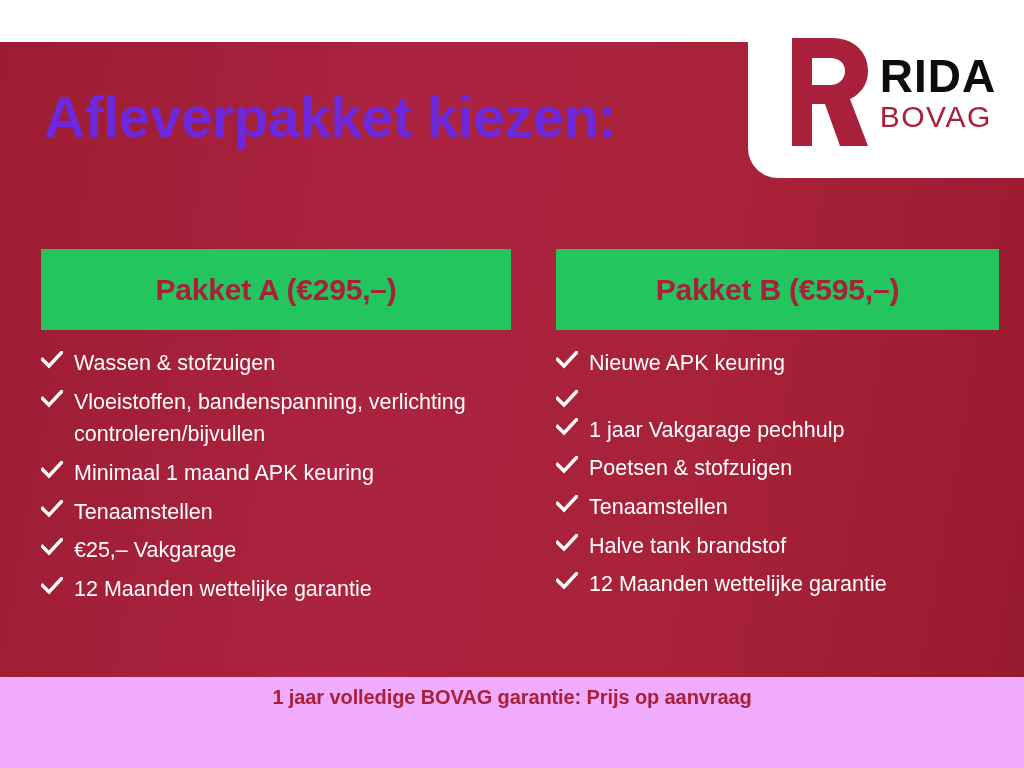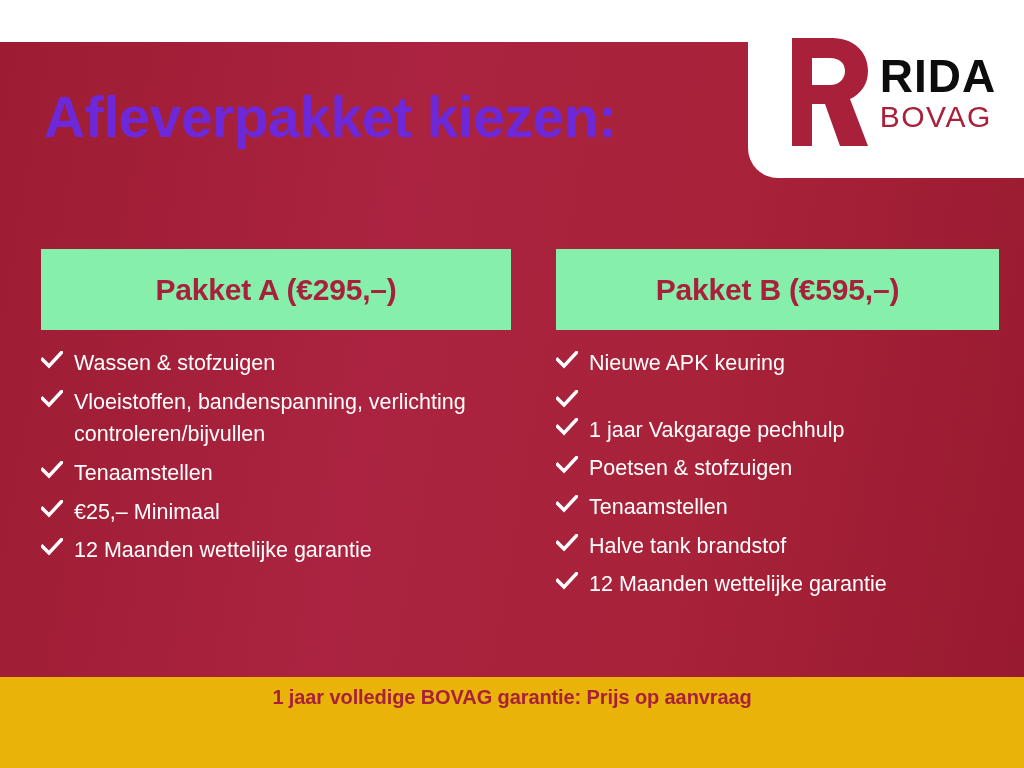--- a/index.html
+++ b/index.html
@@ -104,21 +104,21 @@
     z-index: 6;
   }
   .col {
     width: 470px;
     box-sizing: border-box;
   }
   .col-a { margin-left: 41px; }
   .col-b { margin-left: 45px; width: 443px; }
 
   .pkg-header {
-    background: #86efac;
+    background: #22c55e;
     height: 81px;
     display: flex;
     align-items: center;
     justify-content: center;
     color: #a8203a;
     font-size: 30px;
     font-weight: bold;
     letter-spacing: -0.2px;
     white-space: nowrap;
   }
@@ -150,21 +150,21 @@
     max-width: 420px;
   }
 
   
   .bottom-strip {
     position: absolute;
     left: 0;
     top: 677px;
     width: 1024px;
     height: 91px;
-    background: #eab308;
+    background: #f0abfc;
     z-index: 6;
   }
   .bottom-text {
     position: absolute;
     left: 0;
     top: 9px;
     width: 1024px;
     text-align: center;
     color: #a8203a;
     font-size: 20px;
@@ -208,27 +208,33 @@
         <li class="feature-item">
           <svg class="check-icon" viewBox="0 0 22 18">
               <path d="M1.5 8.5 L8 15 L20.5 1.5" stroke="#ffffff" stroke-width="3.4" fill="none" stroke-linecap="square"></path>
             </svg>
           <span class="feature-text">Vloeistoffen, bandenspanning, verlichting controleren/bijvullen</span>
         </li>
         <li class="feature-item">
           <svg class="check-icon" viewBox="0 0 22 18">
               <path d="M1.5 8.5 L8 15 L20.5 1.5" stroke="#ffffff" stroke-width="3.4" fill="none" stroke-linecap="square"></path>
             </svg>
+          <span class="feature-text">Minimaal 1 maand APK keuring</span>
+        </li>
+        <li class="feature-item">
+          <svg class="check-icon" viewBox="0 0 22 18">
+              <path d="M1.5 8.5 L8 15 L20.5 1.5" stroke="#ffffff" stroke-width="3.4" fill="none" stroke-linecap="square"></path>
+            </svg>
           <span class="feature-text">Tenaamstellen</span>
         </li>
         <li class="feature-item">
           <svg class="check-icon" viewBox="0 0 22 18">
               <path d="M1.5 8.5 L8 15 L20.5 1.5" stroke="#ffffff" stroke-width="3.4" fill="none" stroke-linecap="square"></path>
             </svg>
-          <span class="feature-text">€25,– Minimaal</span>
+          <span class="feature-text">€25,– Vakgarage</span>
         </li>
         <li class="feature-item">
           <svg class="check-icon" viewBox="0 0 22 18">
               <path d="M1.5 8.5 L8 15 L20.5 1.5" stroke="#ffffff" stroke-width="3.4" fill="none" stroke-linecap="square"></path>
             </svg>
           <span class="feature-text">12 Maanden wettelijke garantie</span>
         </li>
       </ul>
     </div>
 

